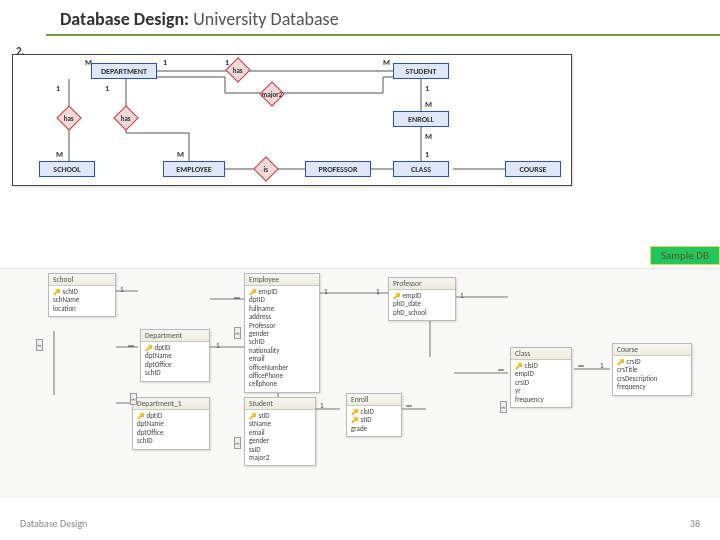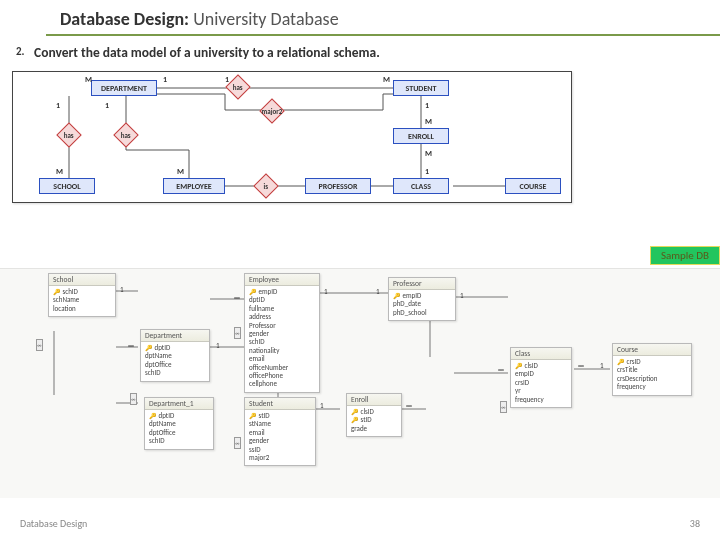--- a/index.html
+++ b/index.html
@@ -123,21 +123,20 @@
 </head>
 <body>
 
 <div class="header">
   <span class="b">Database Design:</span>
   <span class="sub">University Database</span>
 </div>
 
 <div class="task">
   <span class="num">2.</span>
-  <span class="txt">Convert  the data model of a university to a relational schema.</span>
 </div>
 
 <div class="erd-wrap">
   <svg class="erd" width="560" height="132">
     <g stroke="#555" stroke-width="1" fill="none">
 
       <line x1="142" y1="16" x2="380" y2="16"></line>
 
       <line x1="142" y1="22" x2="212" y2="22"></line>
         <line x1="212" y1="22" x2="212" y2="38"></line>
@@ -236,21 +235,21 @@
   <div class="tbl" style="left:140px;top:60px;width:70px">
     <div class="title">Department</div>
     <ul>
       <li class="key">dptID</li>
       <li>dptName</li>
       <li>dptOffice</li>
       <li>schID</li>
     </ul>
   </div>
 
-  <div class="tbl" style="left:144px;top:128px;width:70px">
+  <div class="tbl" style="left:132px;top:128px;width:78px">
     <div class="title">Department_1</div>
     <ul>
       <li class="key">dptID</li>
       <li>dptName</li>
       <li>dptOffice</li>
       <li>schID</li>
     </ul>
   </div>
 
   <div class="tbl" style="left:244px;top:4px;width:76px">

